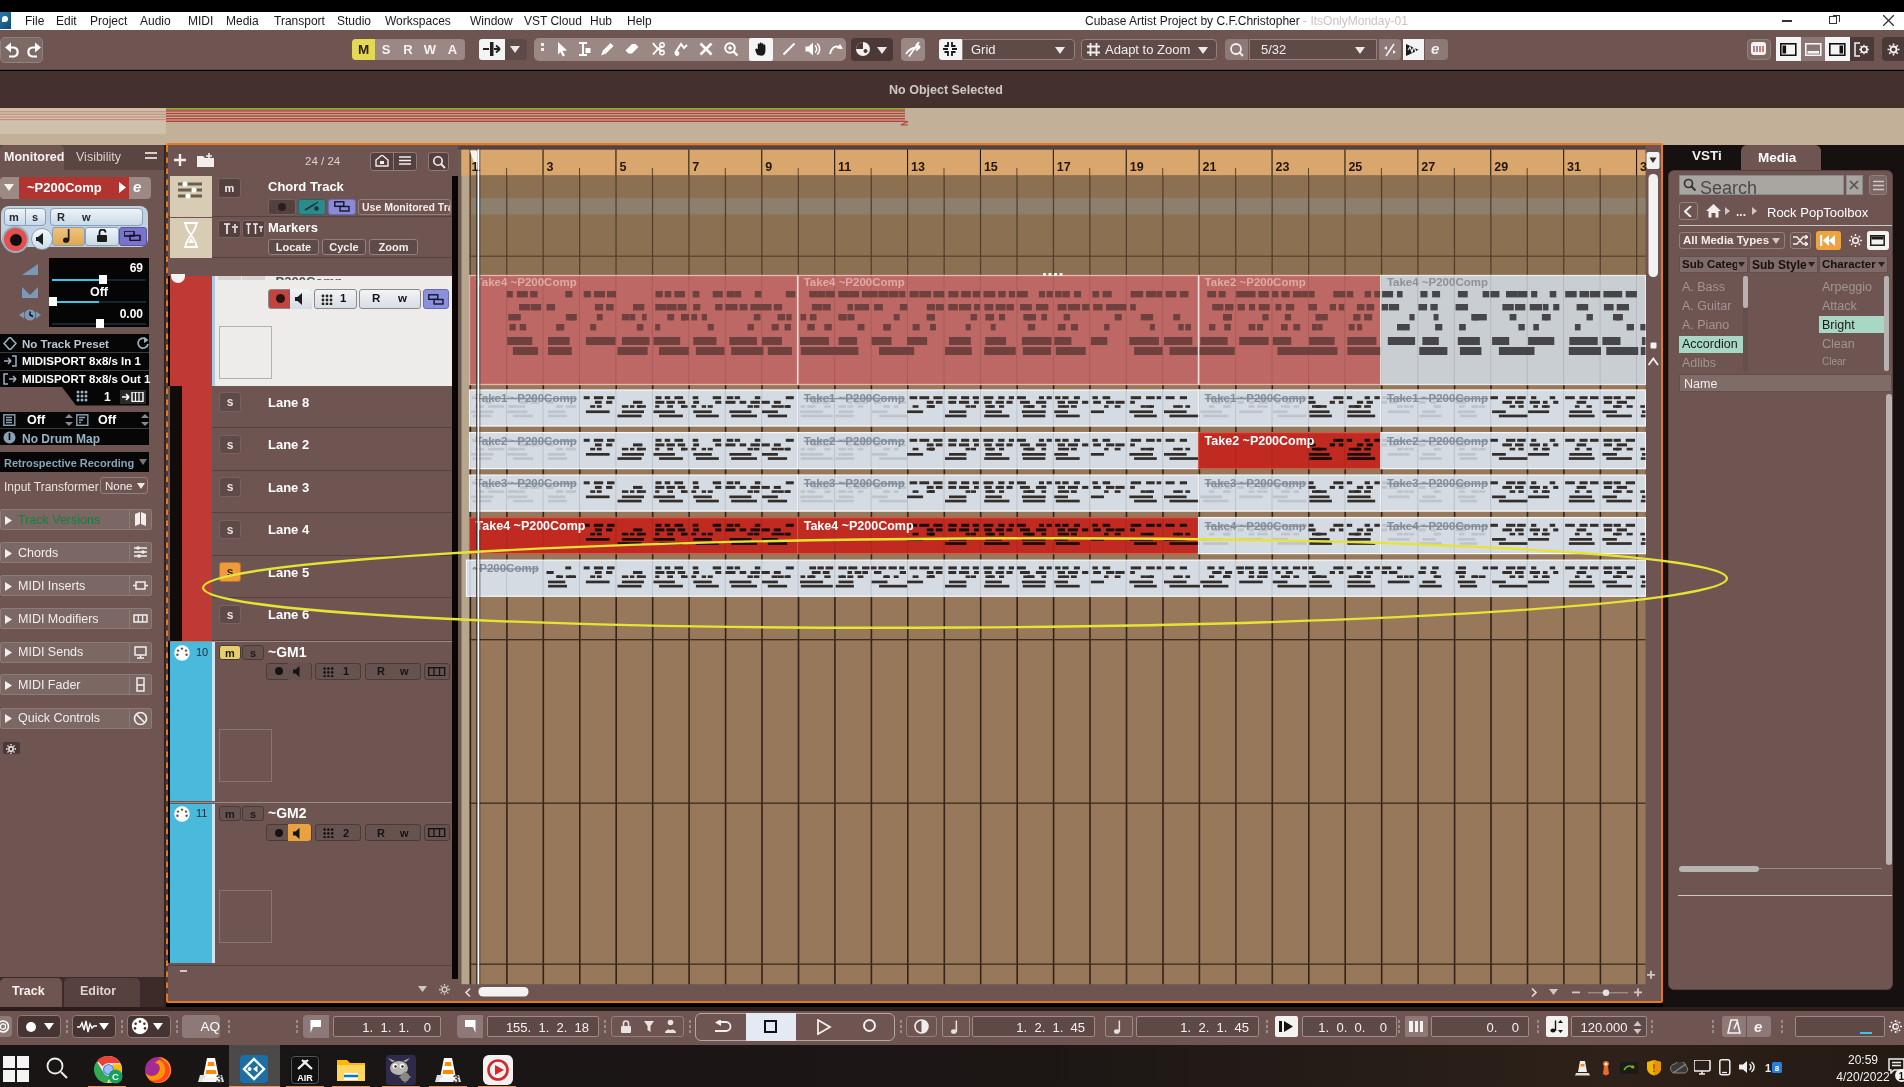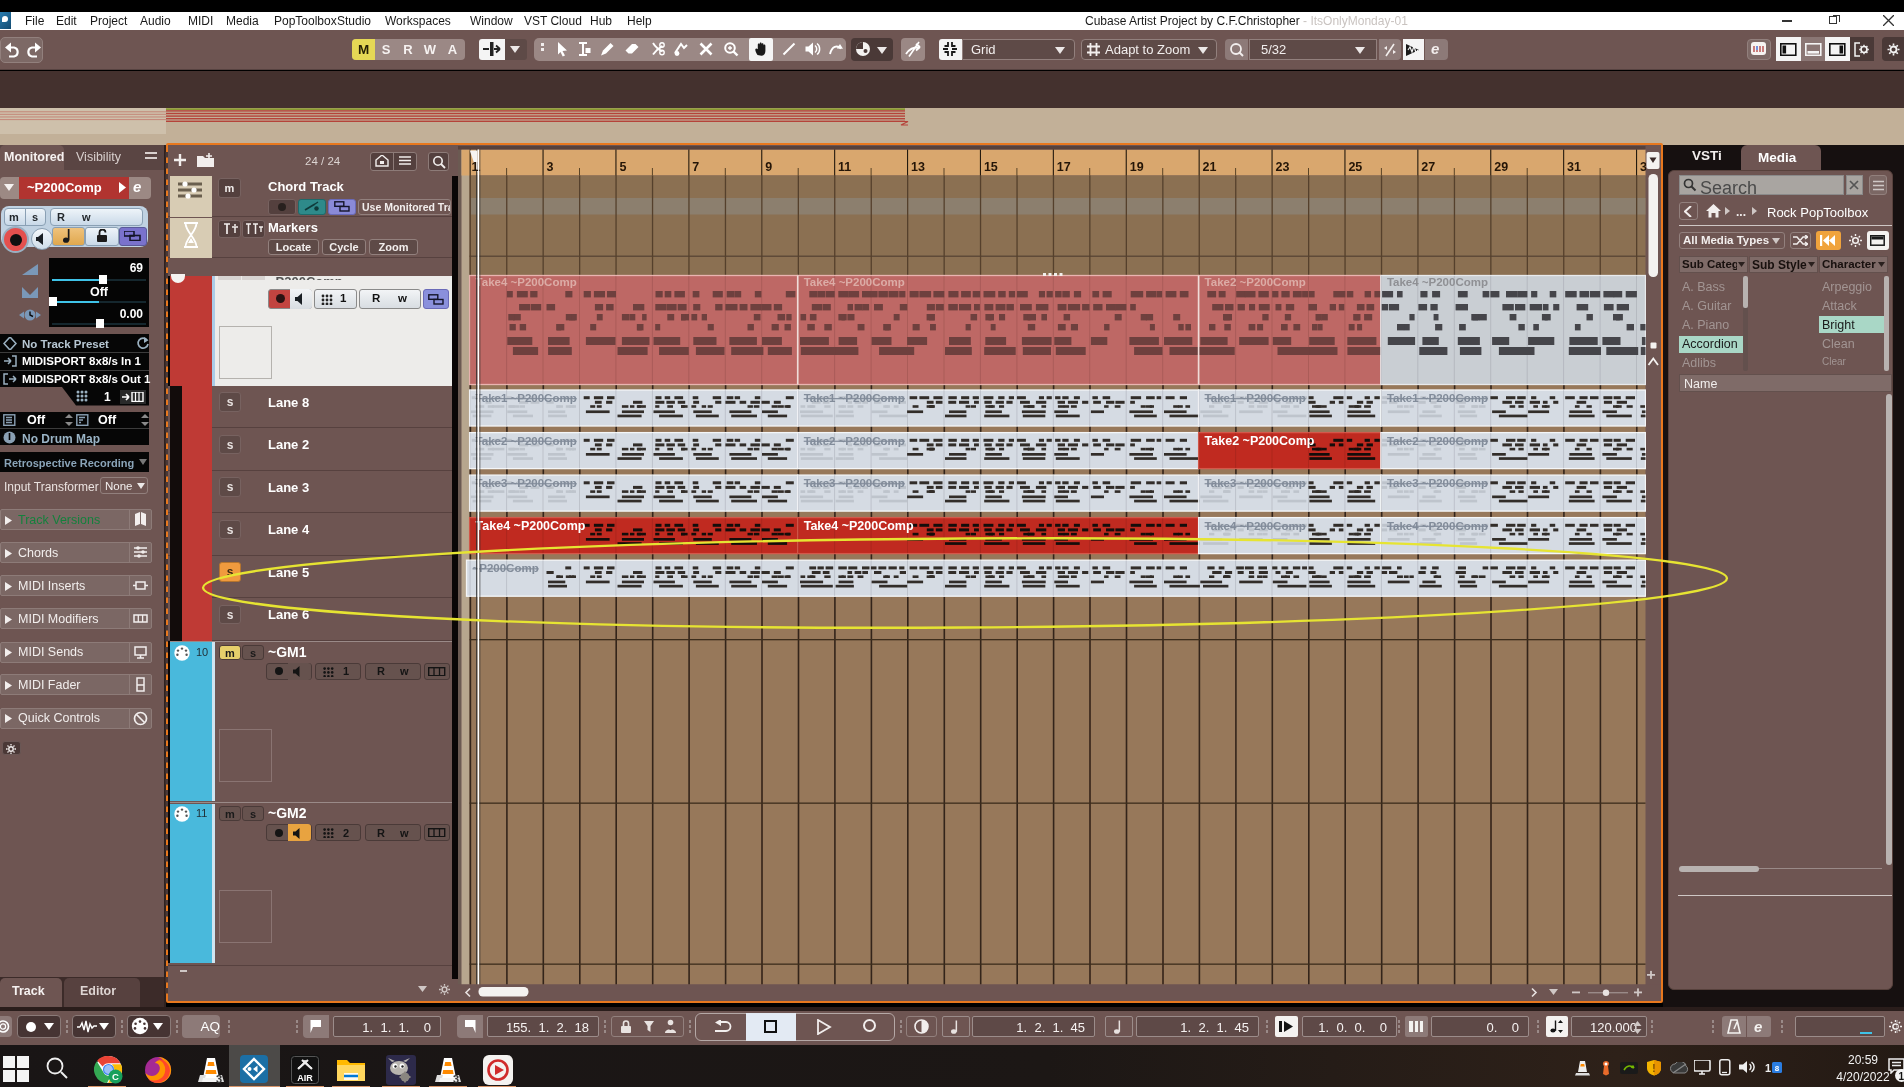--- a/index.html
+++ b/index.html
@@ -8,21 +8,21 @@
 <div class="a" style="left:0;top:12px;width:1876px;height:1087px;background:#000">
 <div class="a" style="left:0;top:0;width:1904px;height:17.5px;background:#fff"></div>
 <div class="a" style="left:0;top:0;width:11px;height:17px;background:linear-gradient(135deg,#2a7db0,#124a70)"></div>
 <div class="a" style="left:2px;top:4px;width:6px;height:6px;background:#fff;border-radius:50% 50% 50% 0"></div>
 <div class="a" style="left:25px;top:2px;font-size:12px;color:#191919">File</div>
 <div class="a" style="left:56px;top:2px;font-size:12px;color:#191919">Edit</div>
 <div class="a" style="left:90px;top:2px;font-size:12px;color:#191919">Project</div>
 <div class="a" style="left:140px;top:2px;font-size:12px;color:#191919">Audio</div>
 <div class="a" style="left:188px;top:2px;font-size:12px;color:#191919">MIDI</div>
 <div class="a" style="left:226px;top:2px;font-size:12px;color:#191919">Media</div>
-<div class="a" style="left:274px;top:2px;font-size:12px;color:#191919">PopToolbox</div>
+<div class="a" style="left:274px;top:2px;font-size:12px;color:#191919">Transport</div>
 <div class="a" style="left:337px;top:2px;font-size:12px;color:#191919">Studio</div>
 <div class="a" style="left:385px;top:2px;font-size:12px;color:#191919">Workspaces</div>
 <div class="a" style="left:470px;top:2px;font-size:12px;color:#191919">Window</div>
 <div class="a" style="left:524px;top:2px;font-size:12px;color:#191919">VST Cloud</div>
 <div class="a" style="left:590px;top:2px;font-size:12px;color:#191919">Hub</div>
 <div class="a" style="left:627px;top:2px;font-size:12px;color:#191919">Help</div>
 <div class="a" style="left:1085px;top:2px;font-size:12px;color:#191919">Cubase Artist Project by C.F.Christopher <span style="color:#c9c3c0">- ItsOnlyMonday-01</span></div>
 <div class="a" style="left:1782px;top:8px;width:10px;height:1.5px;background:#333"></div>
 <div class="a" style="left:1829px;top:4px;width:8px;height:8px;border:1.2px solid #333"></div>
 <div class="a" style="left:1833px;top:2.5px;width:7px;height:7px;border-top:1.2px solid #333;border-right:1.2px solid #333"></div>
@@ -181,20 +181,21 @@
       <path d="M6 1 H1 V14 H6" stroke="#f4f4f4" stroke-width="1.5" fill="none"></path>
       <circle cx="10" cy="7.5" r="3" fill="none" stroke="#f4f4f4" stroke-width="1.7"></circle>
       <path d="M10 2.7 V4 M10 11 V12.3 M5.2 7.5 H6.5 M13.5 7.5 H14.8 M6.6 4.1 L7.5 5 M12.5 10 L13.4 10.9 M6.6 10.9 L7.5 10 M12.5 5 L13.4 4.1" stroke="#f4f4f4" stroke-width="1.4"></path>
     </svg>
 <div class="a" style="left:1882px;top:25px;width:22px;height:24px;background:#4a3937;border-radius:4px 0 0 4px"></div>
 <svg class="a" style="left:1886px;top:30px" width="15" height="15">
       <circle cx="7.5" cy="7.5" r="3" fill="none" stroke="#f4f4f4" stroke-width="1.8"></circle>
       <path d="M7.5 1.5 V3.5 M7.5 11.5 V13.5 M1.5 7.5 H3.5 M11.5 7.5 H13.5 M3.2 3.2 L4.6 4.6 M10.4 10.4 L11.8 11.8 M3.2 11.8 L4.6 10.4 M10.4 4.6 L11.8 3.2" stroke="#f4f4f4" stroke-width="1.6"></path>
     </svg>
 <div class="a" style="left:0;top:58.5px;width:1904px;height:37.5px;background:#44312e"></div>
+<div class="a b" style="left:0;top:71px;width:1892px;text-align:center;font-size:12.5px;color:#cfc7c5">No Object Selected</div>
 <div class="a" style="left:0;top:96px;width:1904px;height:37px;background:#c2b098"></div>
 <div class="a" style="left:0;top:96px;width:166px;height:26px;background:#cec0ab"></div>
 <svg class="a" style="left:0;top:96px" width="1904" height="37">
       <rect x="166" y="0.3" width="739" height="1.7" fill="#8a9a30"></rect>
       <rect x="166" y="2.2" width="739" height="1.4" fill="#b5433a"></rect>
       <rect x="166" y="4.800000000000001" width="739" height="1.4" fill="#b5433a"></rect>
       <rect x="166" y="7.4" width="739" height="1.4" fill="#b5433a"></rect>
       <rect x="166" y="10.0" width="739" height="1.4" fill="#b5433a"></rect>
       <rect x="166" y="12.600000000000001" width="739" height="1.4" fill="#b5433a"></rect>
       <rect x="0" y="3.2" width="166" height="1.1" fill="#c17a6e" opacity="0.75"></rect>
@@ -2415,21 +2416,21 @@
     </svg>
 <div class="a" style="left:1431px;top:1004px;width:98px;height:21px;background:#5e4947;border:1px solid #9b8c8a;border-radius:2px"></div>
 <div class="a" style="left:1431px;top:1008px;width:88px;text-align:right;font-size:13px;color:#f6f2f1;white-space:pre">0.    0</div>
 <div class="a" style="left:1546px;top:1004px;width:22px;height:21px;background:#f4f2f0;border-radius:2px"></div>
 <svg class="a" style="left:1550px;top:1007px" width="14" height="15">
       <ellipse cx="3" cy="11.5" rx="2.6" ry="2.1" fill="#141414"></ellipse>
       <rect x="4.8" y="1.5" width="1.4" height="10.3" fill="#141414"></rect>
       <path d="M10.5 1 L13 4 H8 Z M10.5 14 L8 11 H13 Z" fill="#141414"></path>
     </svg>
 <div class="a" style="left:1571px;top:1004px;width:76px;height:21px;background:#5e4947;border:1px solid #9b8c8a;border-radius:2px"></div>
-<div class="a" style="left:1571px;top:1008px;width:66px;text-align:right;font-size:13px;color:#f6f2f1;white-space:pre">120.000</div>
+<div class="a" style="left:1571px;top:1008px;width:66px;text-align:center;font-size:13px;color:#f6f2f1;white-space:pre">120.000</div>
 <svg class="a" style="left:1633px;top:1008.5px" width="9" height="13">
       <path d="M4.5 0 L8.5 5 H0.5 Z M4.5 13 L0.5 8 H8.5 Z" fill="#cfc7c5"></path>
     </svg>
 <div class="a" style="left:1722px;top:1004px;width:24px;height:21px;background:#8d7a78;border-radius:3px 0 0 3px"></div>
 <svg class="a" style="left:1727px;top:1007px" width="14" height="15">
       <path d="M4 1 H10 L13 14 H1 Z" fill="none" stroke="#f4f2f0" stroke-width="1.6"></path>
       <path d="M7 10 L10 3" stroke="#f4f2f0" stroke-width="1.5"></path>
     </svg>
 <div class="a" style="left:1747px;top:1004px;width:24px;height:21px;background:#8d7a78;border-radius:0 3px 3px 0"></div>
 <div class="a b" style="left:1754px;top:1005.5px;font-size:15px;font-style:italic;color:#f4f2f0">e</div>

